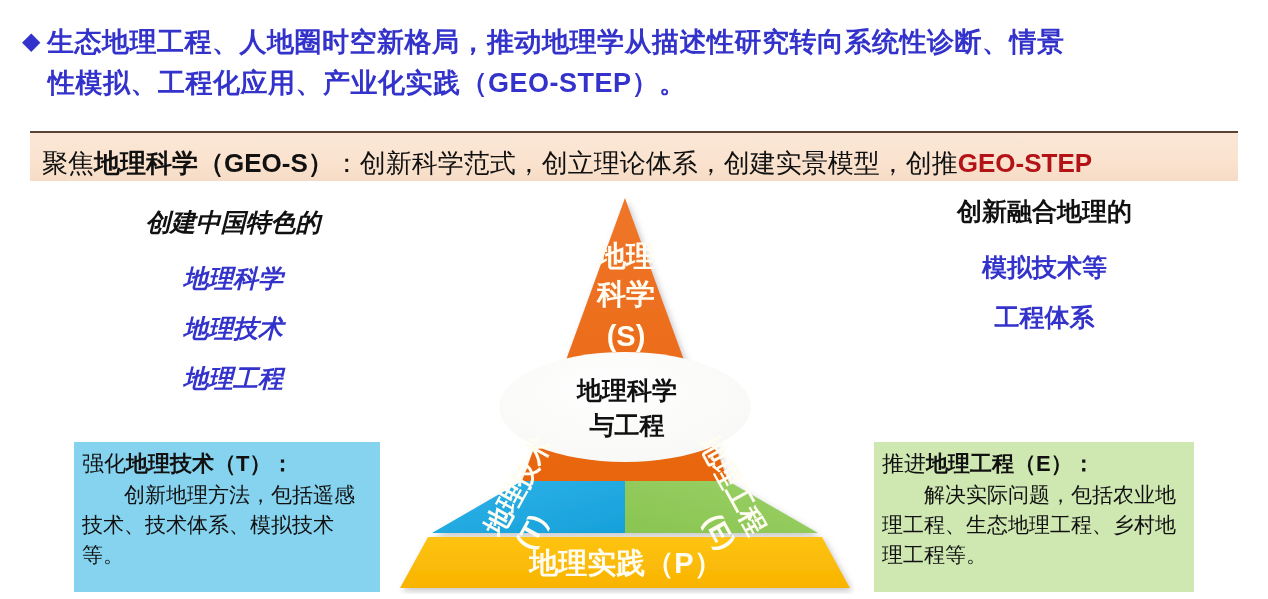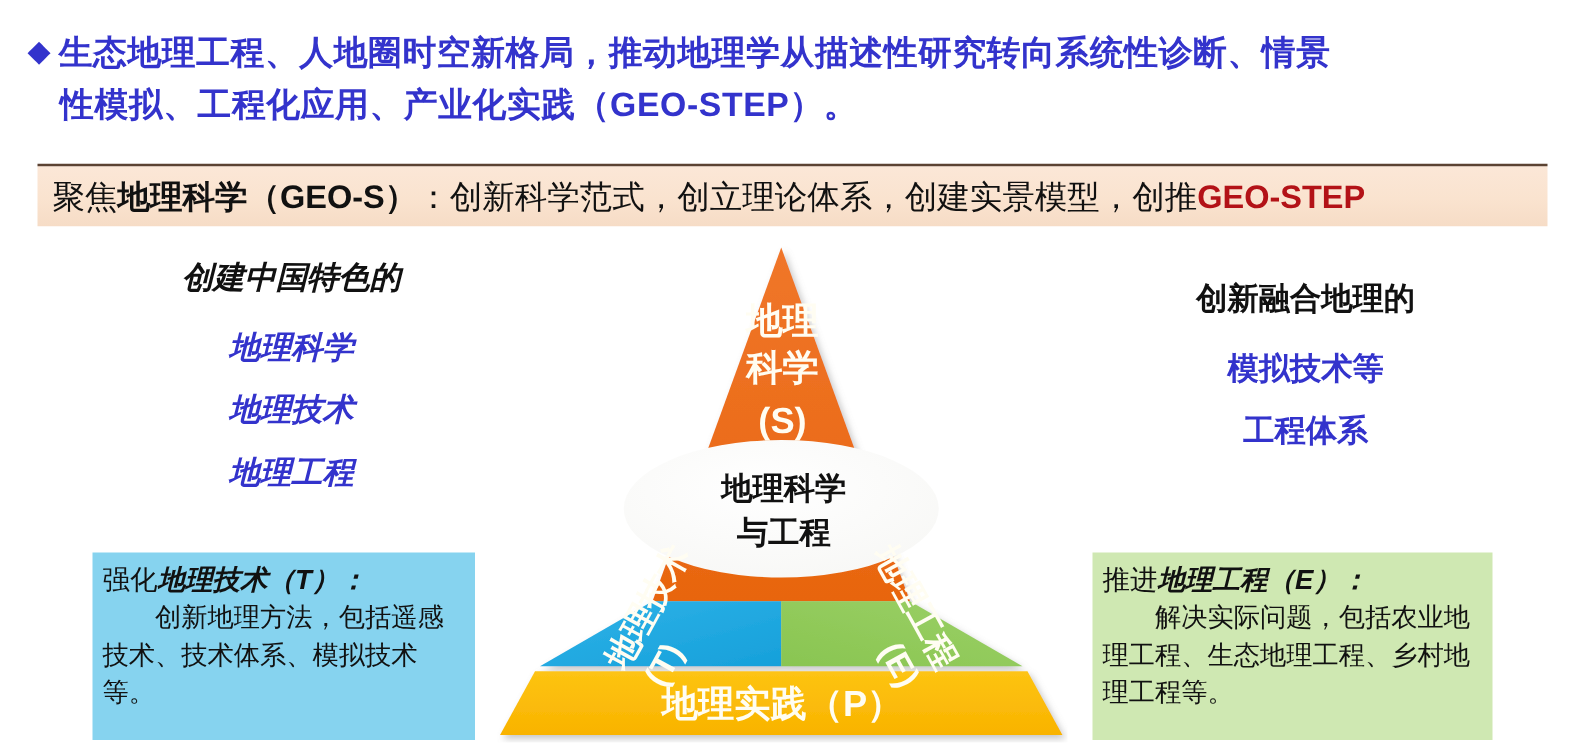--- a/index.html
+++ b/index.html
@@ -45,40 +45,40 @@
   #banner {
     position: absolute;
     left: 30px;
     top: 131px;
     width: 1208px;
     height: 50px;
     background: linear-gradient(180deg,#FBE7D7 0%, #FAE3CF 55%, #F6DCC6 100%);
     border-top: 2px solid #5B4232;
     box-sizing: border-box;
     display: flex;
-    align-items: center;
+    align-items: flex-end;
   }
   #banner .banner-text {
     font-size: 26px;
     color: #111111;
     white-space: nowrap;
     padding-left: 12px;
     letter-spacing: 0px;
   }
   #banner .banner-text b { font-weight: bold; }
   #banner .geostep {
     color: #B31217;
     font-weight: bold;
     letter-spacing: 0px;
   }
 
   
   .col { position: absolute; text-align: center; }
   #col-left  { left: 48px;  top: 205px; width: 370px; font-style: italic; }
-  #col-right { left: 852px; top: 222px; width: 385px; text-align: center; }
+  #col-right { left: 852px; top: 194px; width: 385px; text-align: center; }
   .col-title {
     color: #111111;
     font-weight: bold;
     font-size: 25px;
     line-height: 34px;
     margin-bottom: 14px;
   }
   .col-item {
     color: #3333CC;
     font-weight: bold;
@@ -103,21 +103,21 @@
     background: #86D3EF;
   }
   #callout-right {
     left: 874px;
     top: 442px;
     width: 320px;
     height: 150px;
     background: #CFE8B2;
   }
   .callout .co-head { font-size: 22px; line-height: 32px; }
-  .callout .co-head b { font-weight: bold; font-style: italic; }
+  .callout .co-head b { font-weight: bold; }
   .callout .co-body { text-indent: 2em; }
 
   
   #diagram {
     position: absolute;
     left: 398px;
     top: 194px;
     width: 456px;
     height: 400px;
   }

